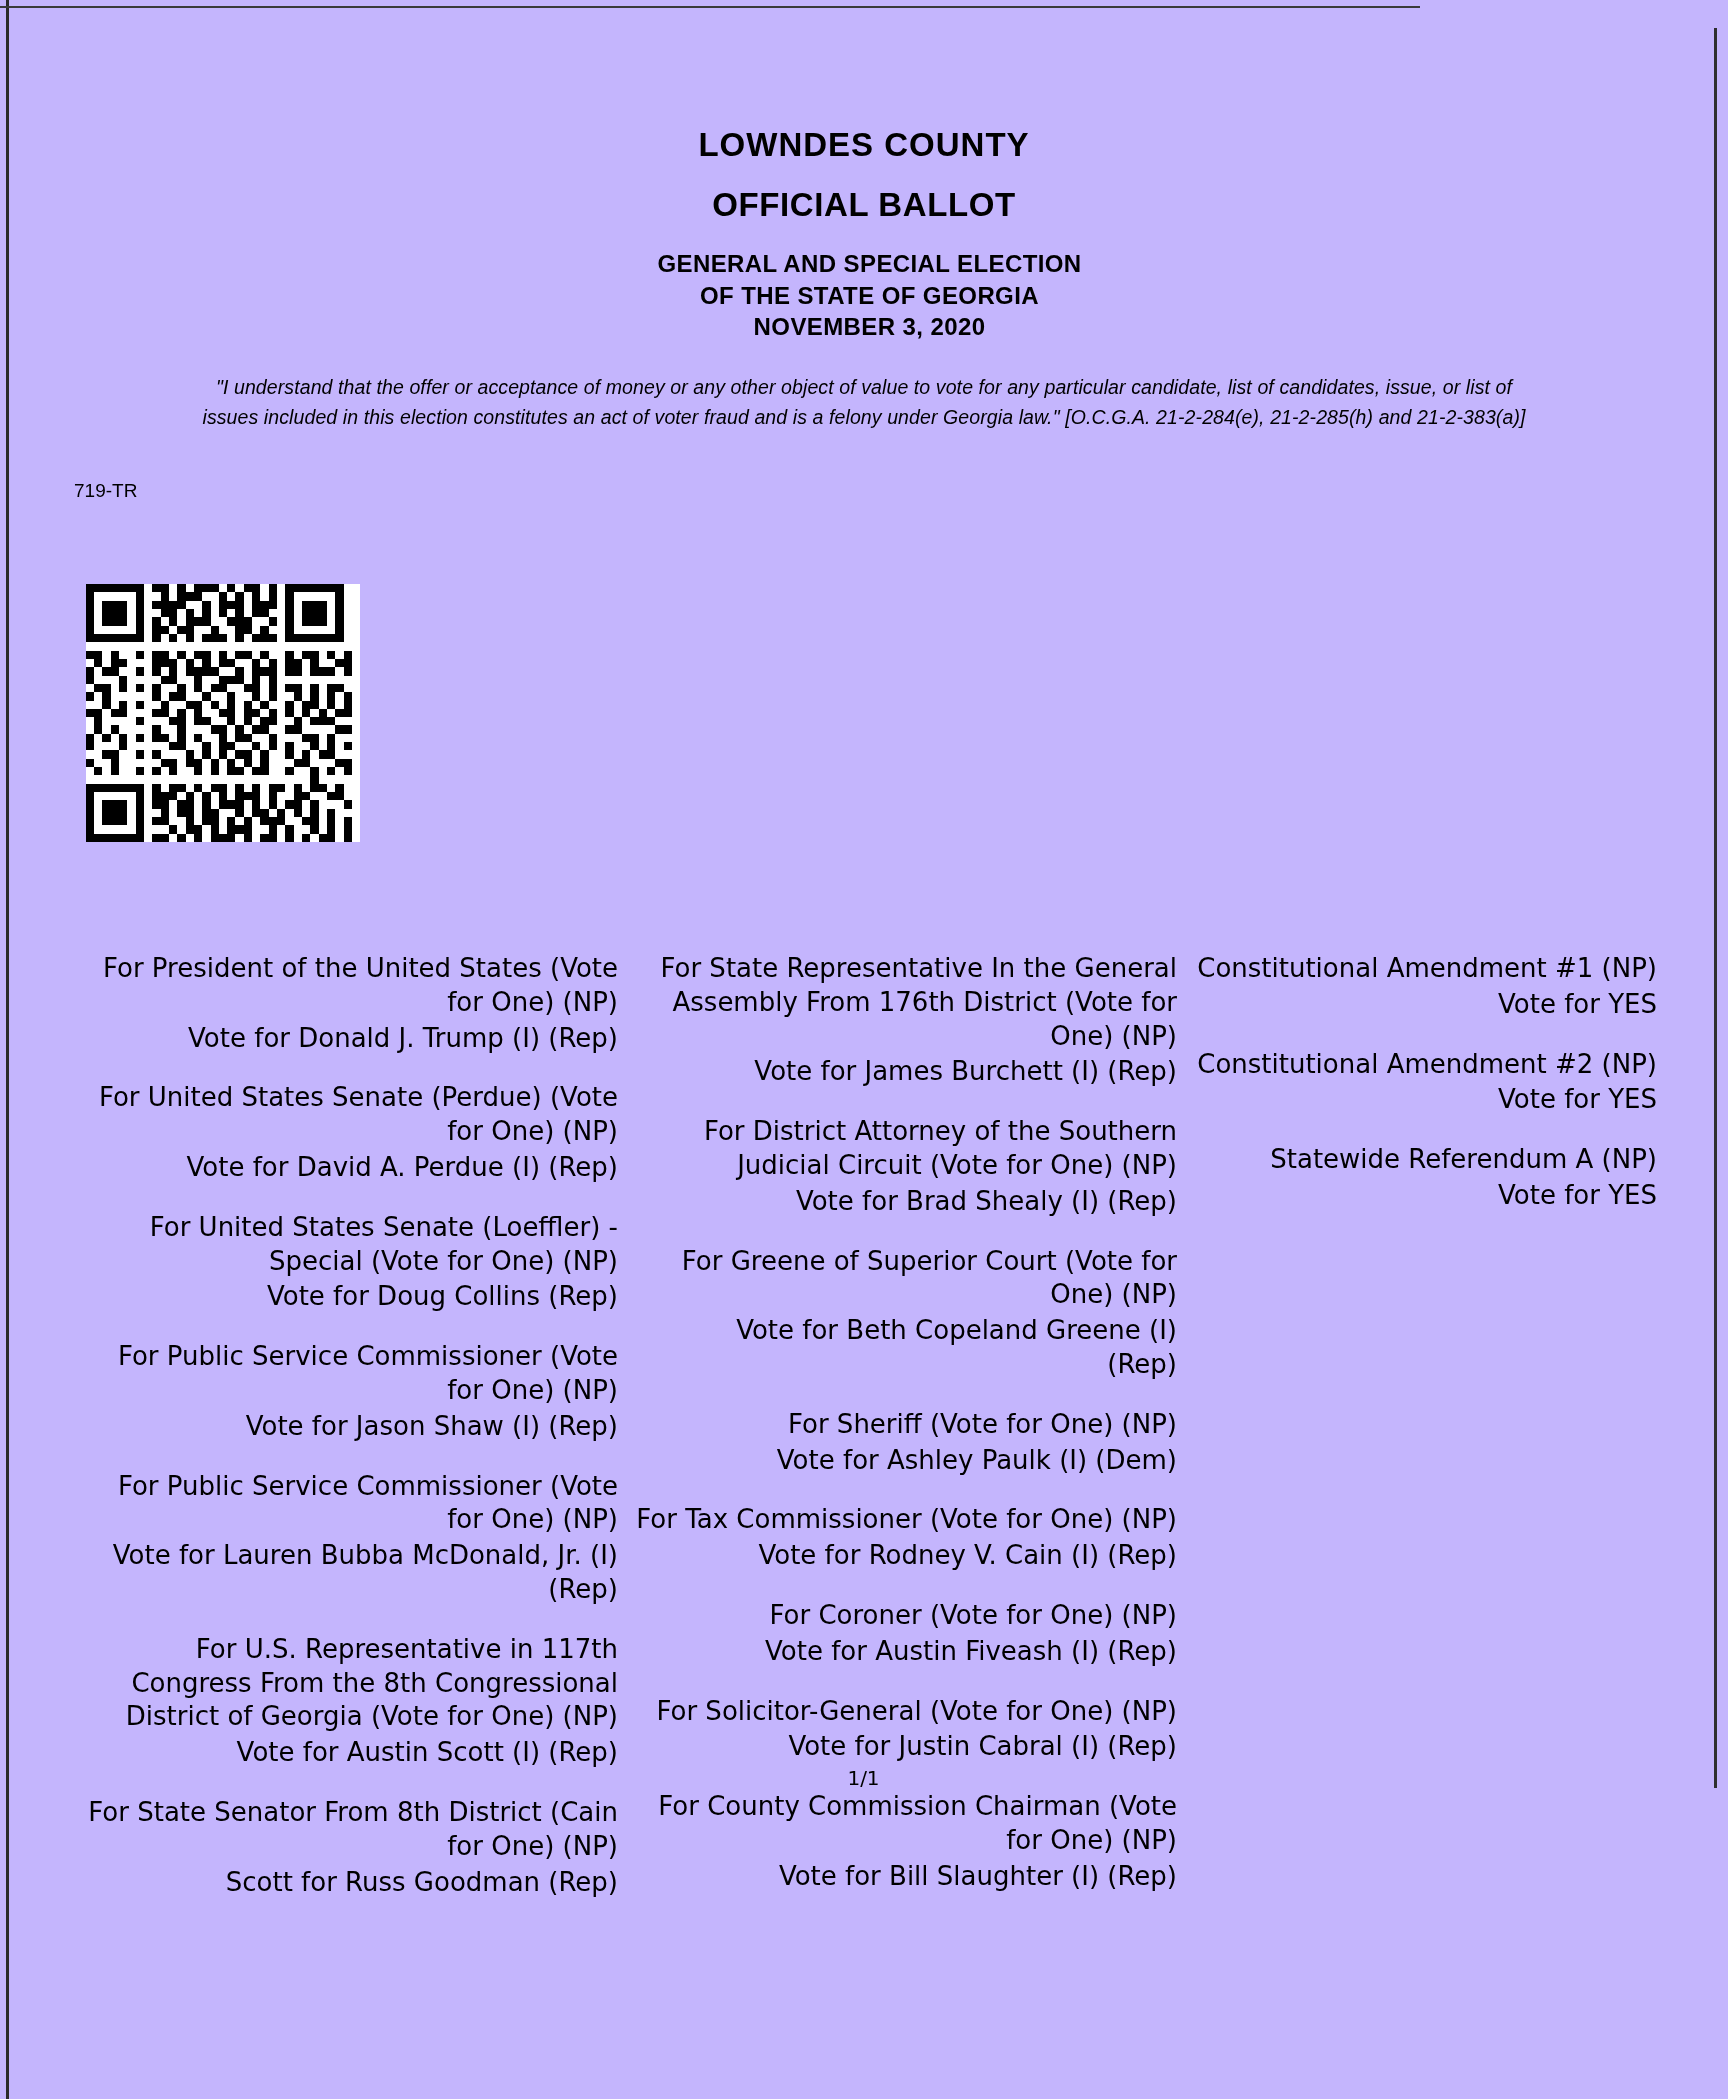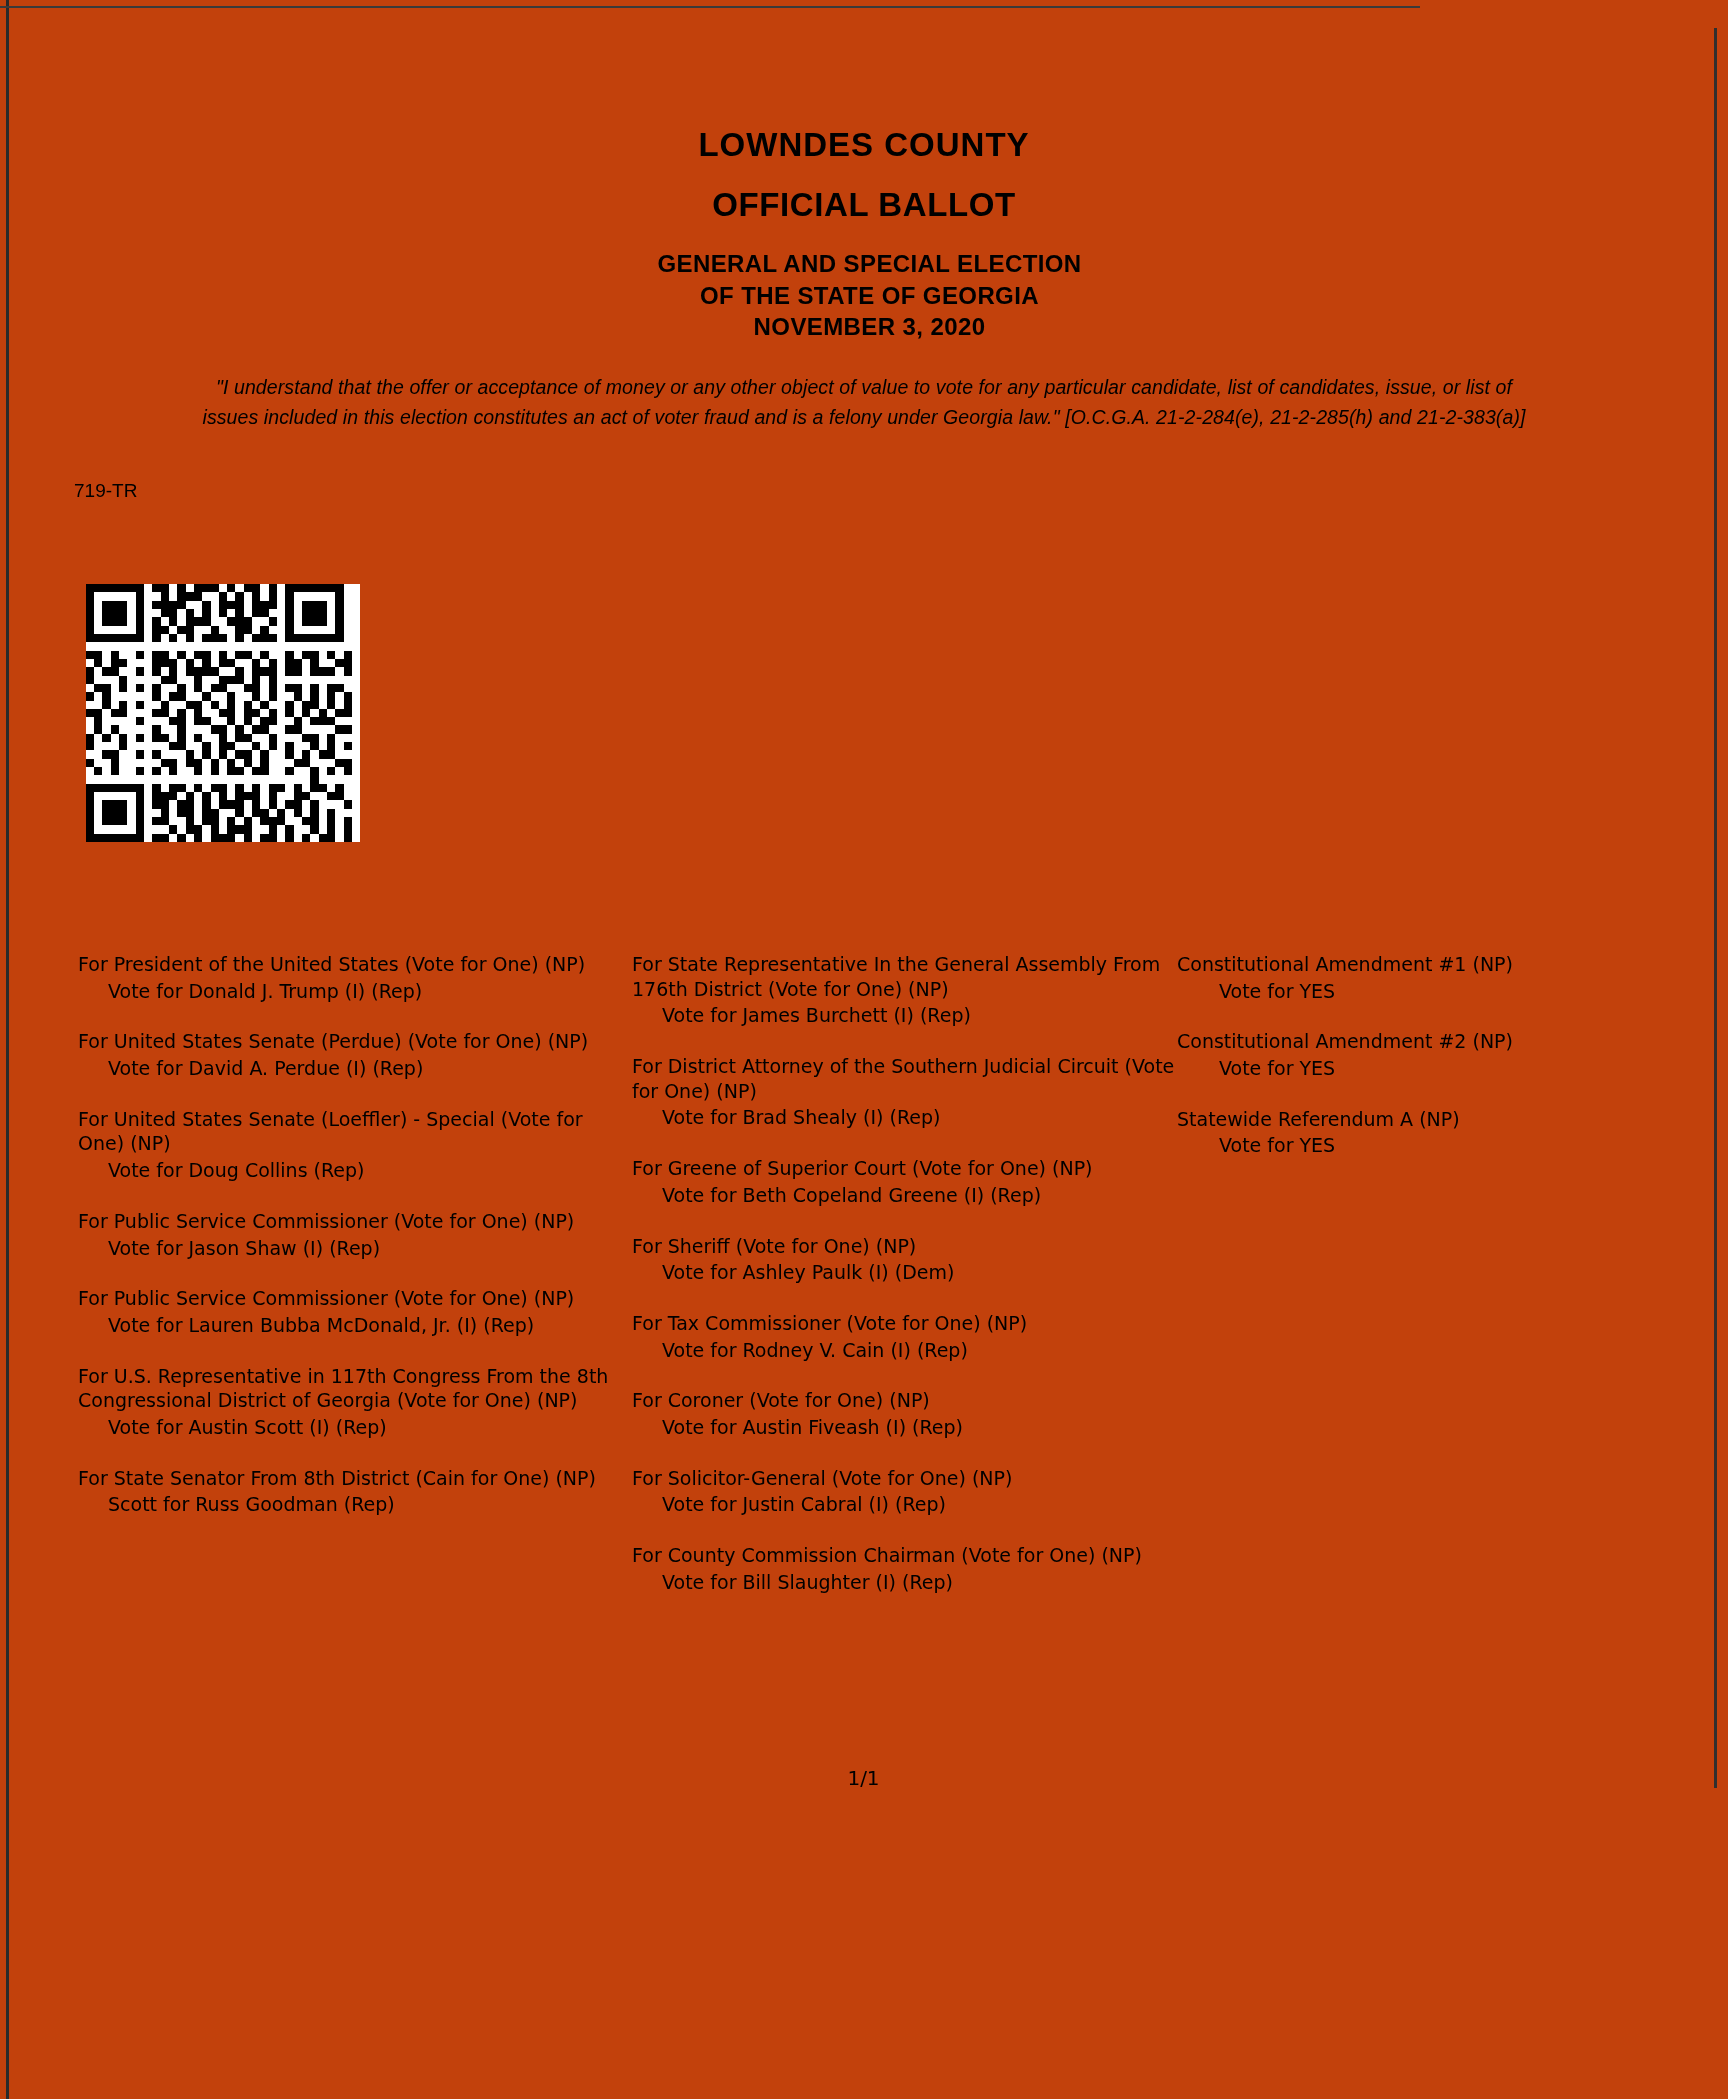--- a/index.html
+++ b/index.html
@@ -13,21 +13,21 @@
     position: relative;
     font-family: "DejaVu Sans", sans-serif;
     color: #000000;
     overflow: hidden;
   }
   .page {
     position: absolute;
     left: 0; top: 0;
     width: 1728px;
     height: 2099px;
-    background: #c2410c;
+    background: #c4b5fd;
   }
   
   .edge-left {
     position: absolute;
     left: 6px; top: 0;
     width: 3px; height: 2099px;
     background: #2a2a2a;
   }
   .edge-top {
     position: absolute;
@@ -97,22 +97,23 @@
     position: absolute;
     left: 0;
     top: 952px;
     width: 1728px;
     display: flex;
     flex-direction: row;
     align-items: flex-start;
   }
   .col {
     font-family: "DejaVu Sans", sans-serif;
-    font-size: 19px;
+    font-size: 26px;
     line-height: 1.30;
+    text-align: right;
   }
   .col1 { width: 540px; margin-left: 78px; }
   .col2 { width: 545px; margin-left: 14px; }
   .col3 { width: 480px; }
 
   .contest { margin-bottom: 26px; }
   .contest:last-child { margin-bottom: 0; }
   .office {
     text-indent: 0;
     padding-left: 0;

